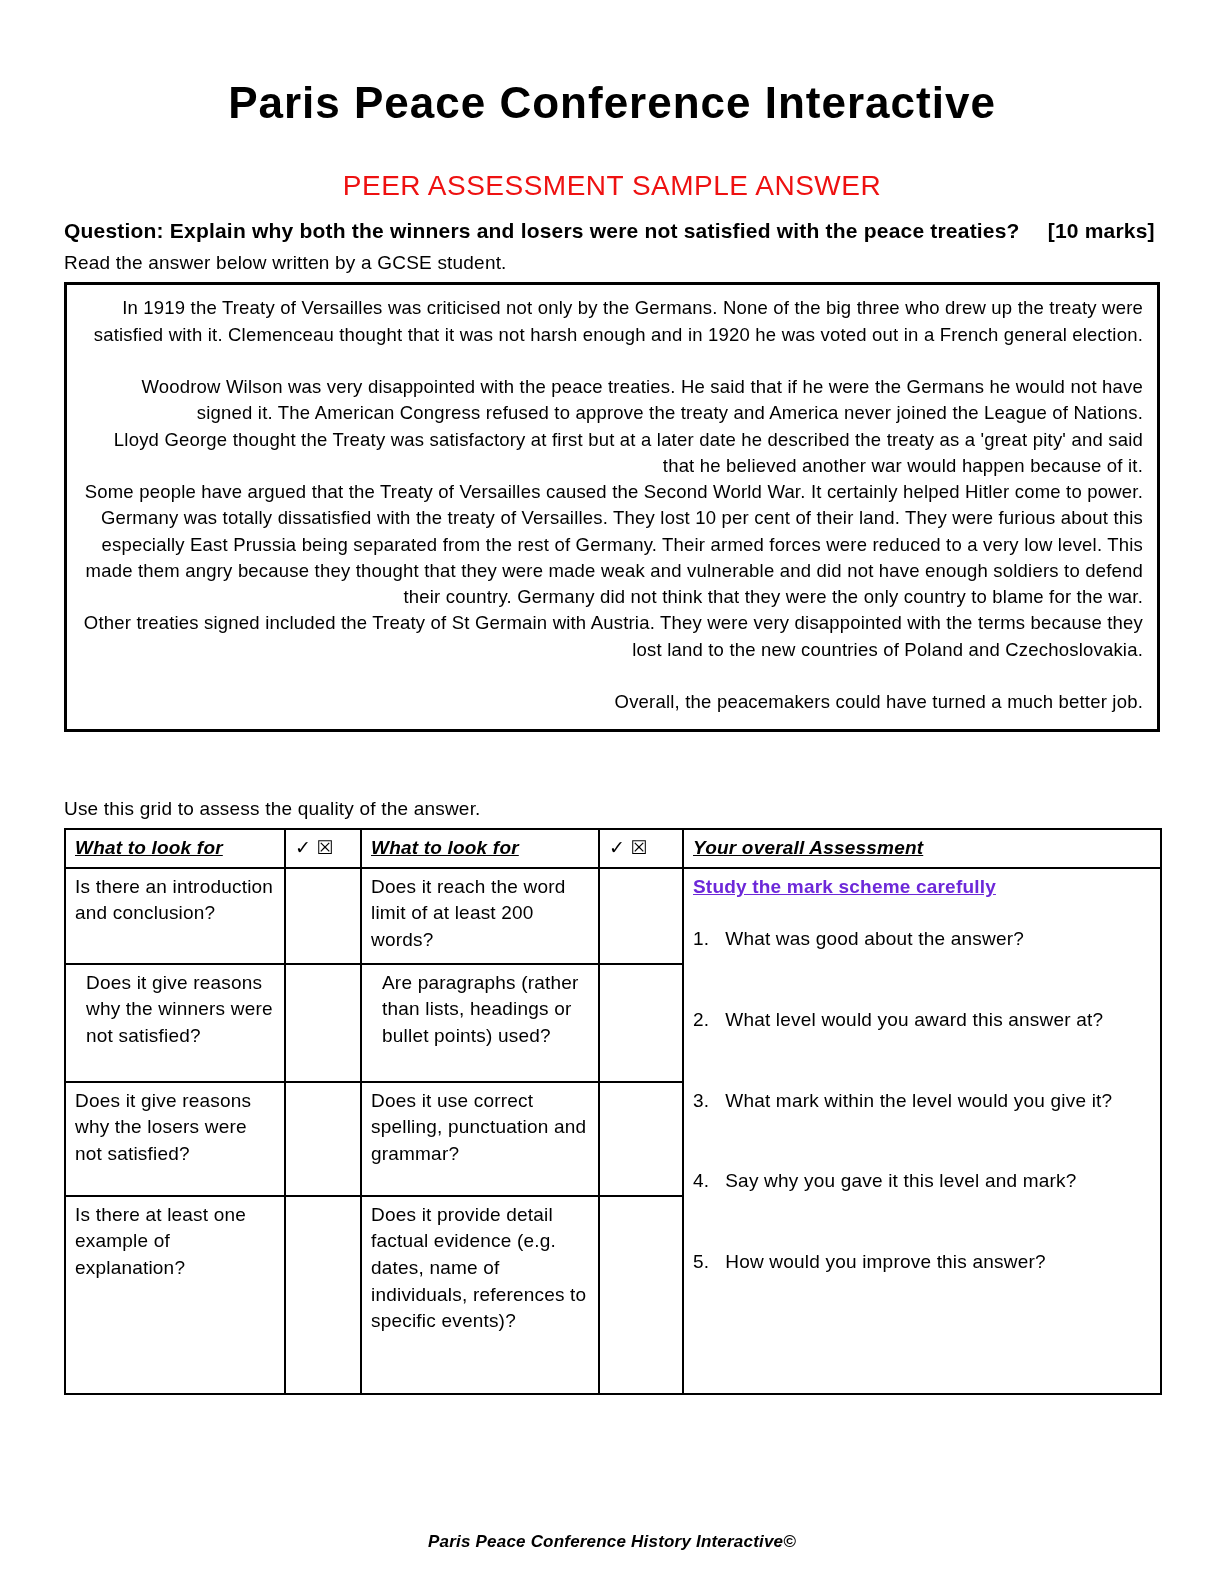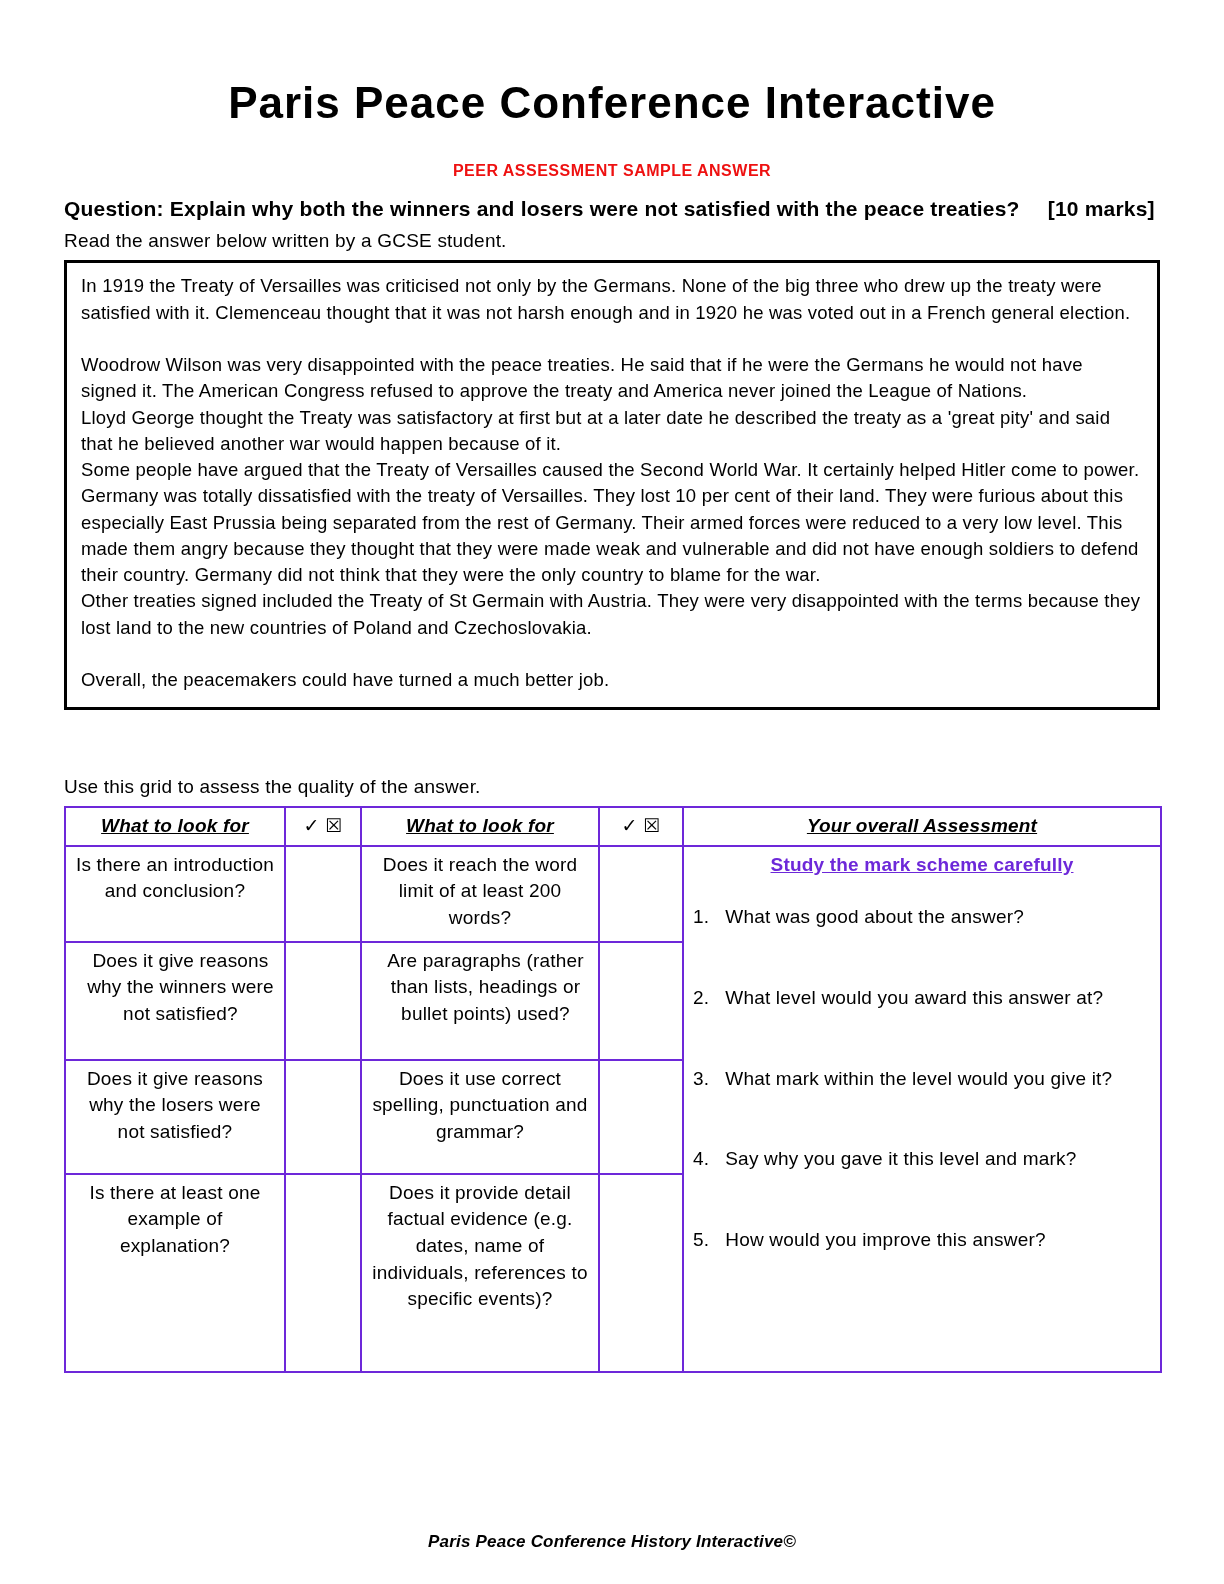--- a/index.html
+++ b/index.html
@@ -18,57 +18,57 @@
   .doc-title {
     text-align: center;
     font-size: 44px;
     font-weight: 800;
     letter-spacing: 1px;
     margin: 26px 0 34px 0;
   }
   .red-heading {
     color: #ee1111;
     text-align: center;
-    font-size: 16px;
-    font-weight: bold;
-    margin: 0 0 14px 0;
+    font-size: 28px;
+    font-weight: normal;
+    margin: 8px 0 14px 0;
     letter-spacing: 0.5px;
   }
   .question-line {
     font-size: 21px;
     font-weight: bold;
     line-height: 1.45;
     margin: 0 0 6px 0;
   }
   .marks-label { margin-left: 22px; text-align: right; }
   .instruction {
     font-size: 19px;
     margin: 0 0 8px 0;
   }
   .answer-box {
     border: 3px solid #000000;
     padding: 10px 14px 14px 14px;
     font-size: 18.5px;
     line-height: 1.42;
   }
-  .answer-box p { margin: 0; }
+  .answer-box p { margin: 0; text-align: right; }
   .blank-line { height: 26px; }
   .grid-section { margin-top: 66px; }
   .grid-heading { margin-bottom: 16px; }
   table.grid {
     border-collapse: collapse;
     width: 100%;
     table-layout: fixed;
     font-size: 19px;
   }
   table.grid th, table.grid td {
-    border: 2px solid #6d28d9;
+    border: 2px solid #000000;
     padding: 5px 9px;
     vertical-align: top;
-    text-align: center;
+    text-align: left;
     line-height: 1.4;
   }
   th.look-for-h {
     font-weight: bold;
     font-style: italic;
     text-decoration: underline;
     font-size: 19px;
   }
   th.check-h {
     text-align: center;

